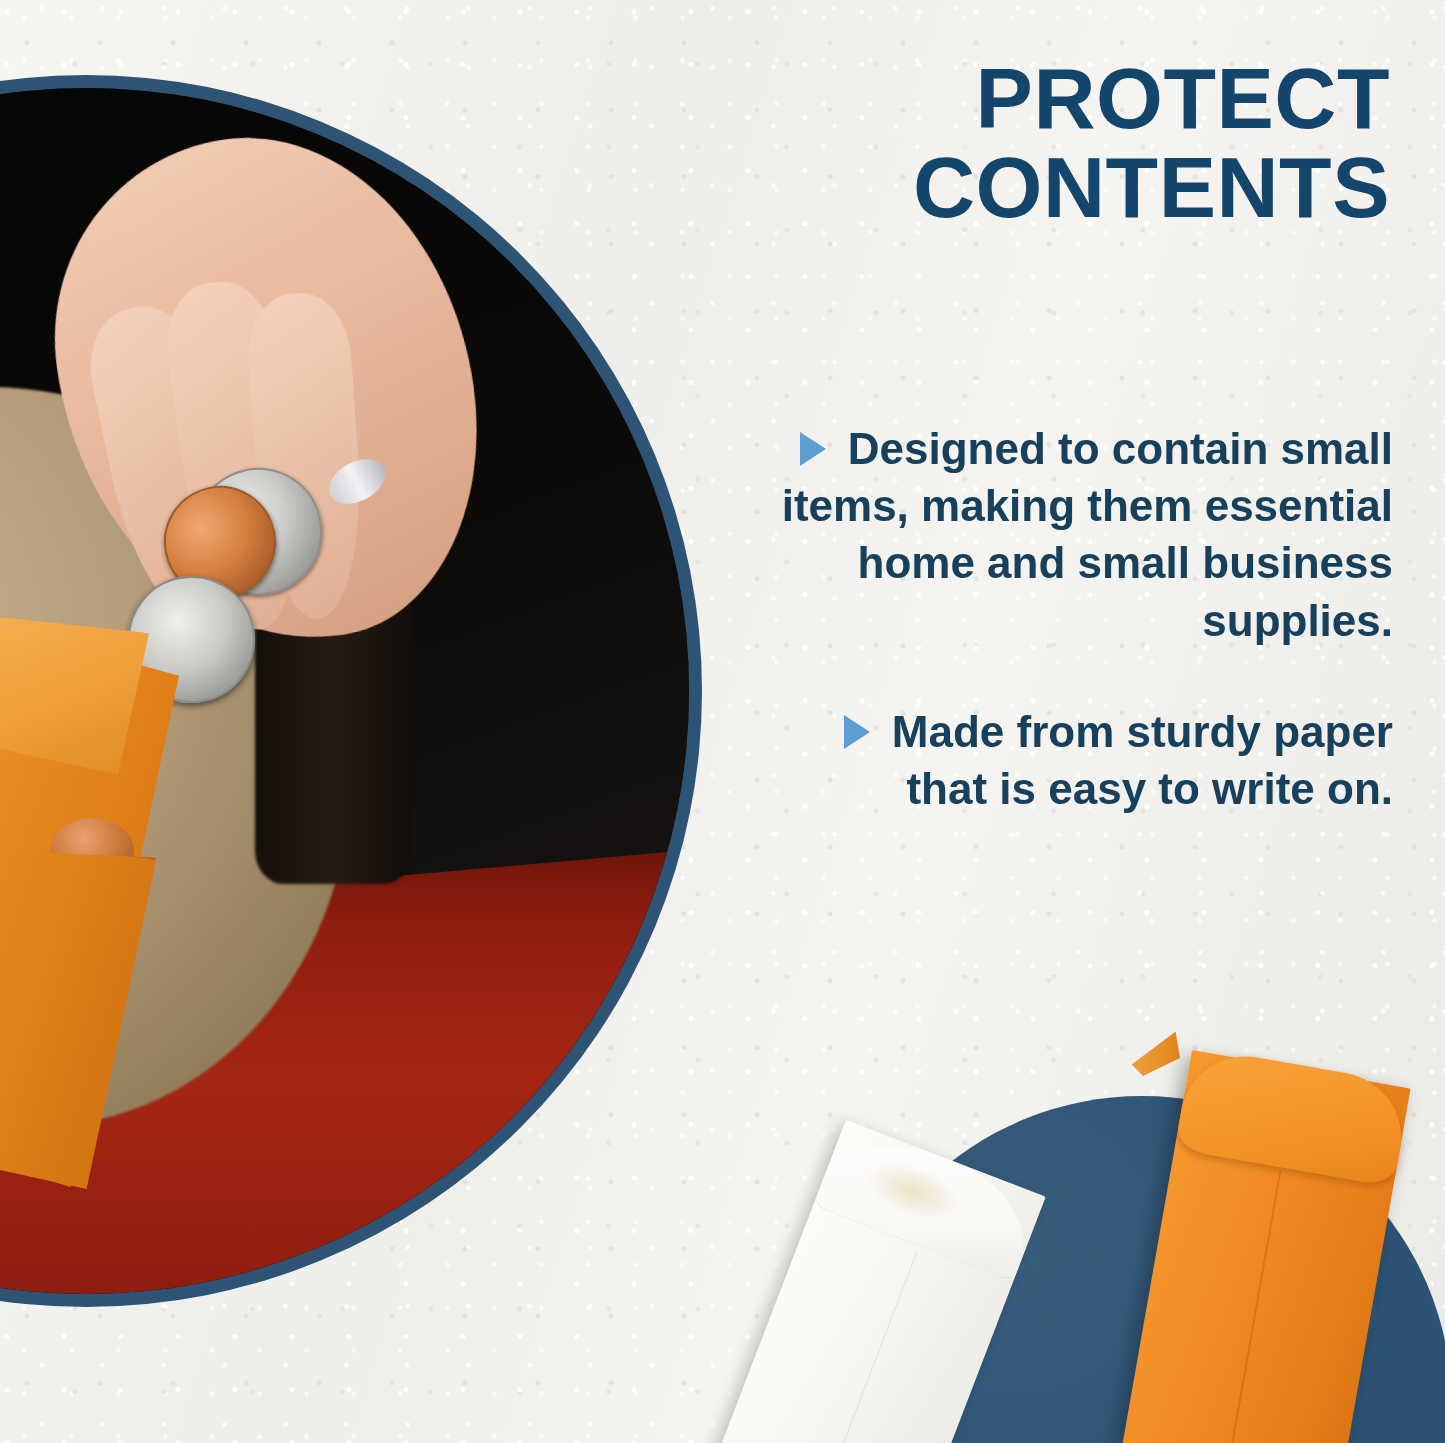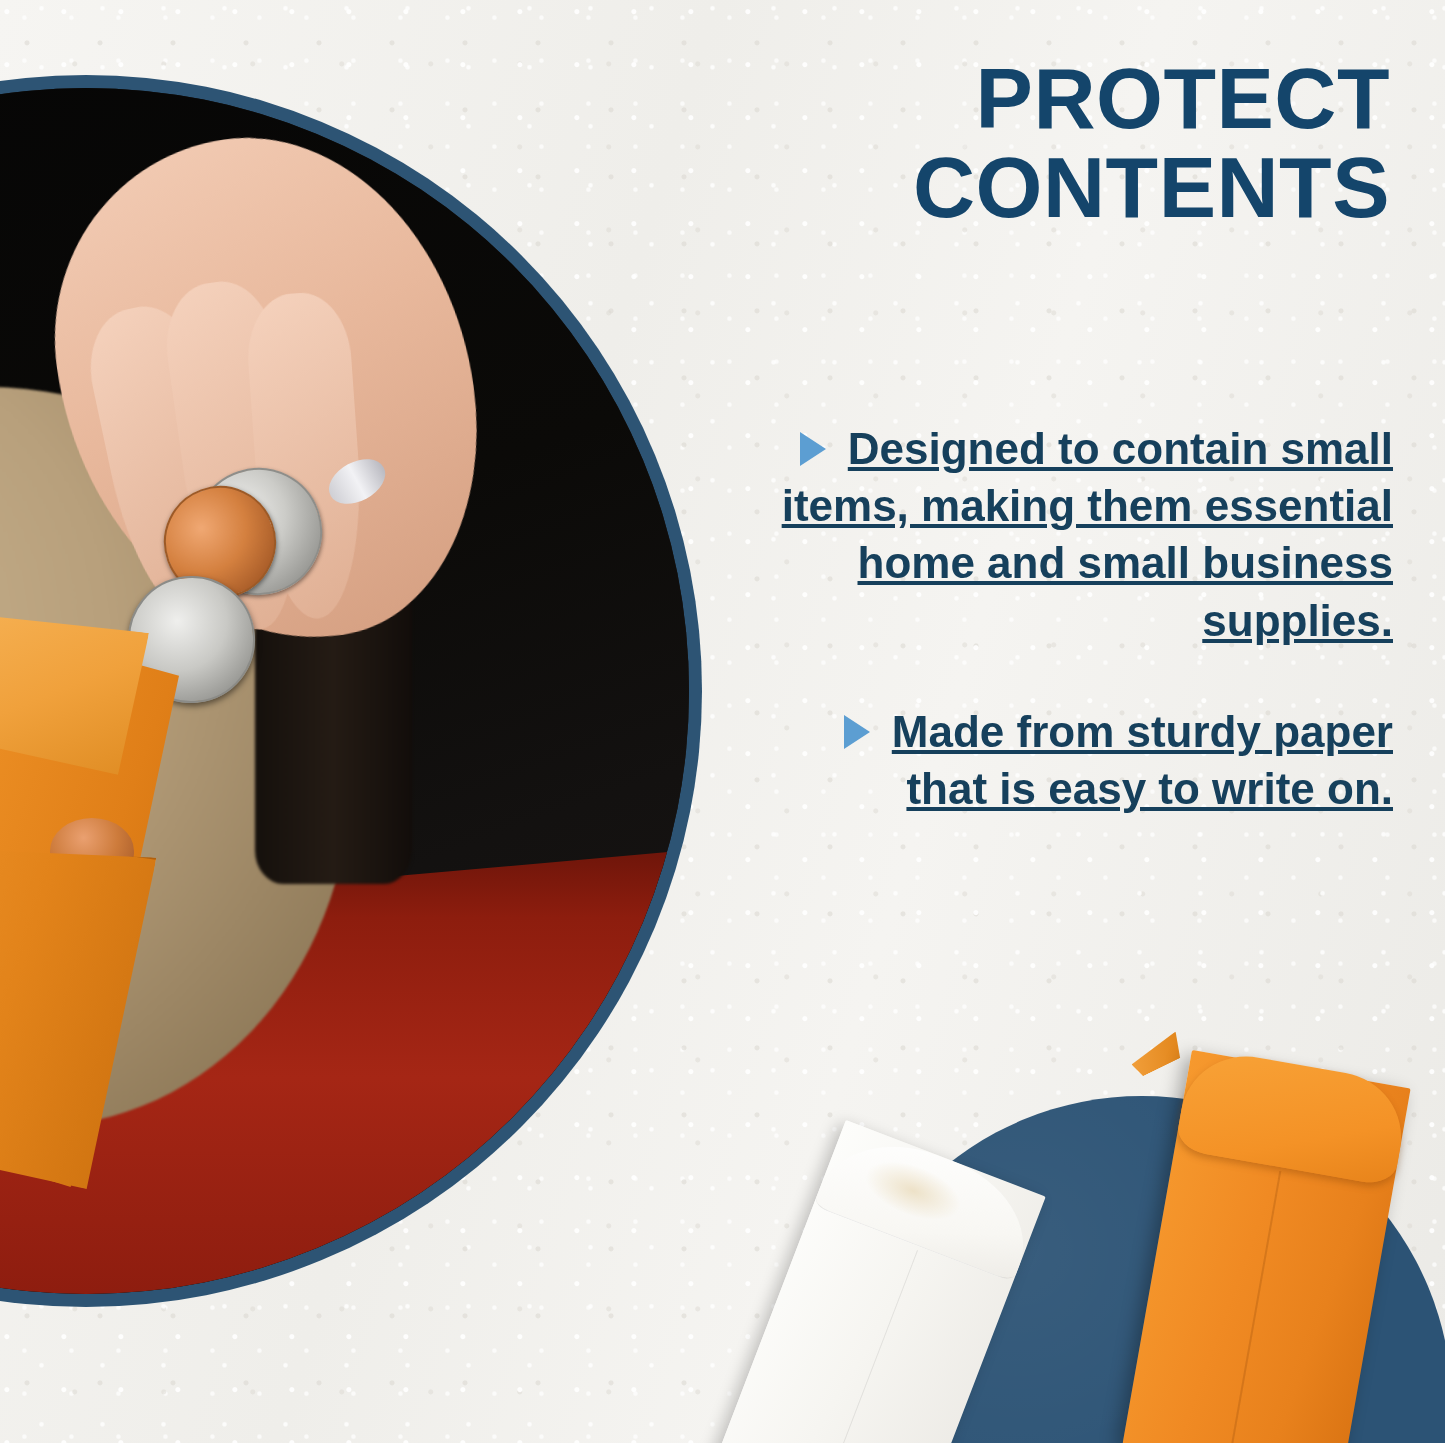--- a/index.html
+++ b/index.html
@@ -183,21 +183,20 @@
     right:52px; top:420px;
     width:620px;
     text-align:right;
   }
   .bullet {
     color:#16405c;
     font-size:44px;
     line-height:1.30;
     font-weight:600;
     margin-bottom:54px;
-    text-decoration:underline;
   }
   .bullet:last-child { margin-bottom:0; }
   .bullet-marker {
     display:inline-block;
     width:0; height:0;
     border-top:17px solid transparent;
     border-bottom:17px solid transparent;
     border-left:26px solid #5c9ed2;
     vertical-align:-2px;
     margin-right:22px;

